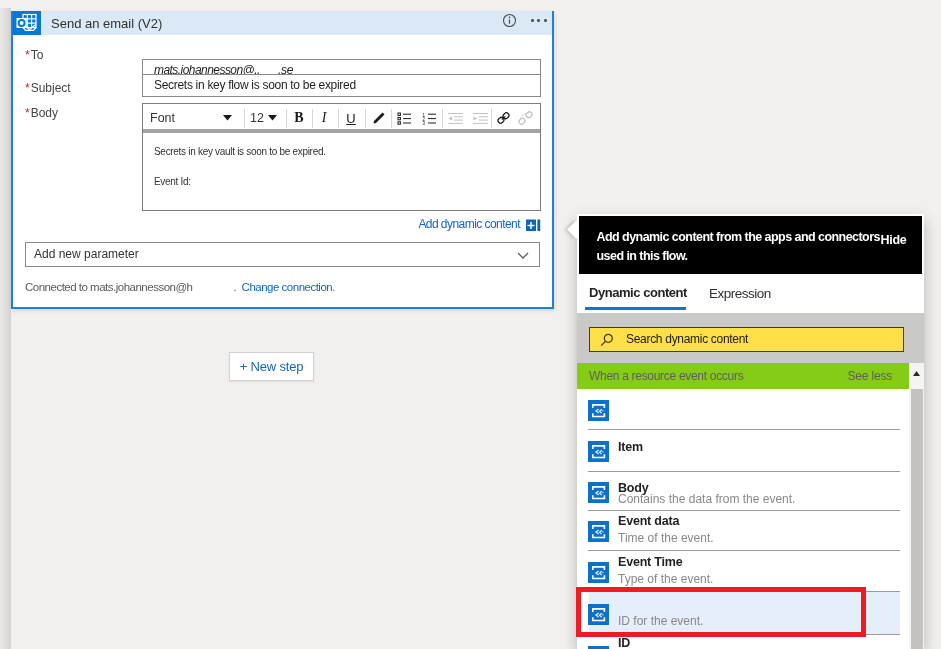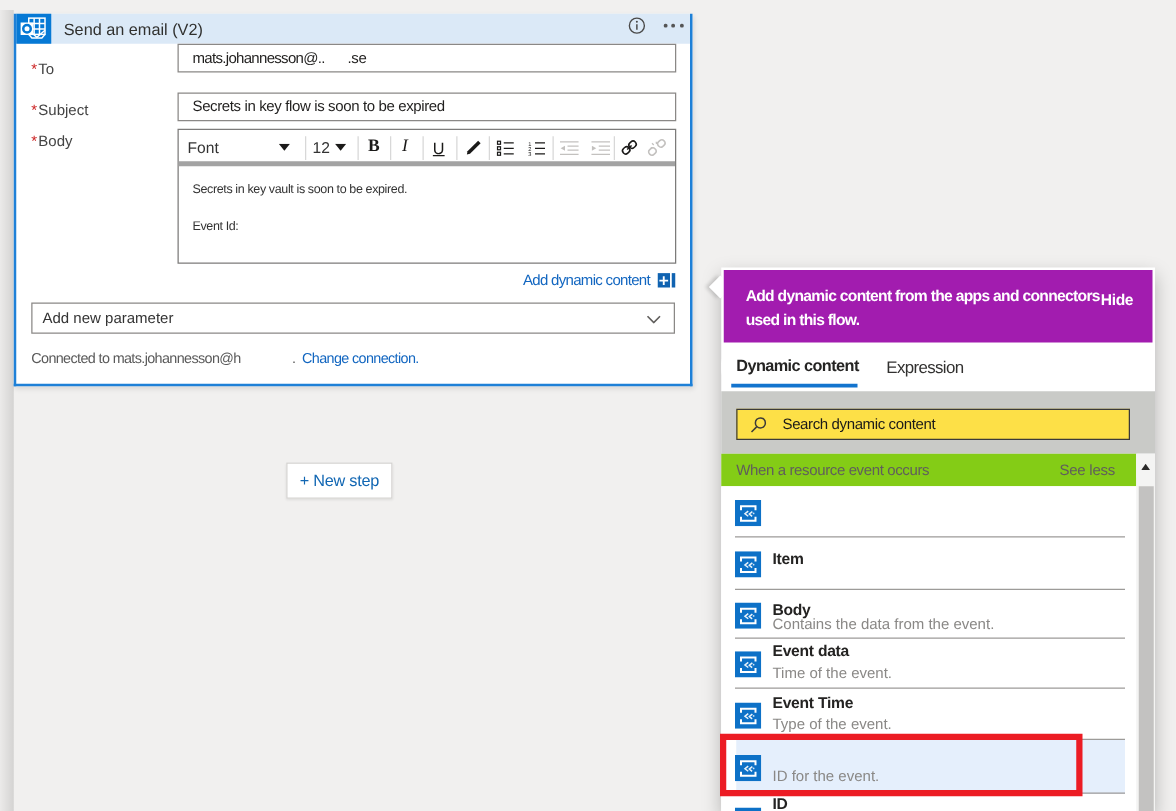--- a/index.html
+++ b/index.html
@@ -36,30 +36,30 @@
 
 .adc { position:absolute; right:32px; top:205.5px; font-size:12px; letter-spacing:-0.55px; color:#1266c0; white-space:nowrap; }
 .adc-ic { position:absolute; left:513px; top:207px; }
 .param { position:absolute; left:12px; top:231px; width:515px; height:25px; border:1px solid #8a8886;
   font-size:12px; color:#333; line-height:23px; padding-left:8px; background:#fff; }
 .chev { position:absolute; right:10px; top:9px; } .chev svg { display:block; }
 .connline { position:absolute; left:12px; top:270px; font-size:11.5px; letter-spacing:-0.5px; color:#5a5a5a; }
 .connline a { color:#1266c0; text-decoration:none; }
 
 
-.newstep { position:absolute; left:229px; top:370px; width:85px; height:29px; background:#fff;
+.newstep { position:absolute; left:229px; top:352px; width:85px; height:29px; background:#fff;
   border:1px solid #d4d2d0; box-shadow:0 1px 2px rgba(0,0,0,0.08);
   font-size:13px; letter-spacing:-0.2px; color:#1267b3; text-align:center; line-height:27px; }
 
 
 .panel { position:absolute; left:577px; top:214px; width:347px; height:435px; background:#fff;
   box-shadow:0 6px 14px rgba(0,0,0,0.25); }
 .beak { position:absolute; left:-6.75px; top:9px; width:12.5px; height:12.5px; background:#fff;
   transform:rotate(45deg); box-shadow:-2px 2px 3px rgba(0,0,0,0.15); z-index:1; }
-.phead { position:absolute; left:1.5px; top:1.5px; width:343px; height:58px; background:#a21caf; z-index:2; }
+.phead { position:absolute; left:1.5px; top:1.5px; width:343px; height:58px; background:#000000; z-index:2; }
 .phead-txt { position:absolute; left:18px; top:12px; width:312px; font-size:12.5px; letter-spacing:-0.55px; font-weight:bold; color:#fff; line-height:19px; }
 .hide { position:absolute; right:15px; top:17px; font-size:12.5px; letter-spacing:-0.3px; font-weight:bold; color:#fff; }
 .tabs { position:absolute; left:0; top:59.5px; width:100%; height:39px; background:#fff;border-radius:17px; }
 .tab1 { position:absolute; left:12px; top:11.5px; font-size:13px; letter-spacing:-0.45px; font-weight:bold; color:#252423; }
 .tab2 { position:absolute; left:132px; top:12px; font-size:13.5px; letter-spacing:-0.5px; color:#323130; }
 .tabline { position:absolute; left:8px; top:33px; width:101px; height:3px; background:#1374ce; }
 .searchband { position:absolute; left:0; top:98.5px; width:347px; height:50.5px; background:#c9cac7; }
 .searchbox { position:absolute; left:12px; top:14px; width:315px; height:25px; background:#fde047; border:1.5px solid #3b3a39; }
 .searchbox .ph { position:absolute; left:36px; top:4px; font-size:12px; letter-spacing:-0.3px; color:#1b1a19; }
 .mag { position:absolute; left:9px; top:4px; }
@@ -113,21 +113,21 @@
         </svg>
       </div>
       <div class="dots">
           <i></i>
           <i></i>
           <i></i>
         </div>
     </div>
 
     <div class="lbl" style="left:12px; top:37px;"><span class="req">*</span>To</div>
-    <div class="inp" style="top:24px;"><span style="letter-spacing:-0.55px;">mats.johannesson@..</span>&nbsp;&nbsp;&nbsp;&nbsp;&nbsp;&nbsp;.se</div>
+    <div class="inp" style="top:48px;font-style:italic;"><span style="letter-spacing:-0.55px;">mats.johannesson@..</span>&nbsp;&nbsp;&nbsp;&nbsp;&nbsp;&nbsp;.se</div>
 
     <div class="lbl" style="left:12px; top:70px;"><span class="req">*</span>Subject</div>
     <div class="inp" style="top:63px;">Secrets in key flow is soon to be expired</div>
 
     <div class="lbl" style="left:12px; top:95px;"><span class="req">*</span>Body</div>
     <div class="editor">
       <div class="toolbar">
         <div class="tb-it fontlbl">Font</div>
         <div class="tb-it" style="left:80px;">
             <svg width="9" height="6">

